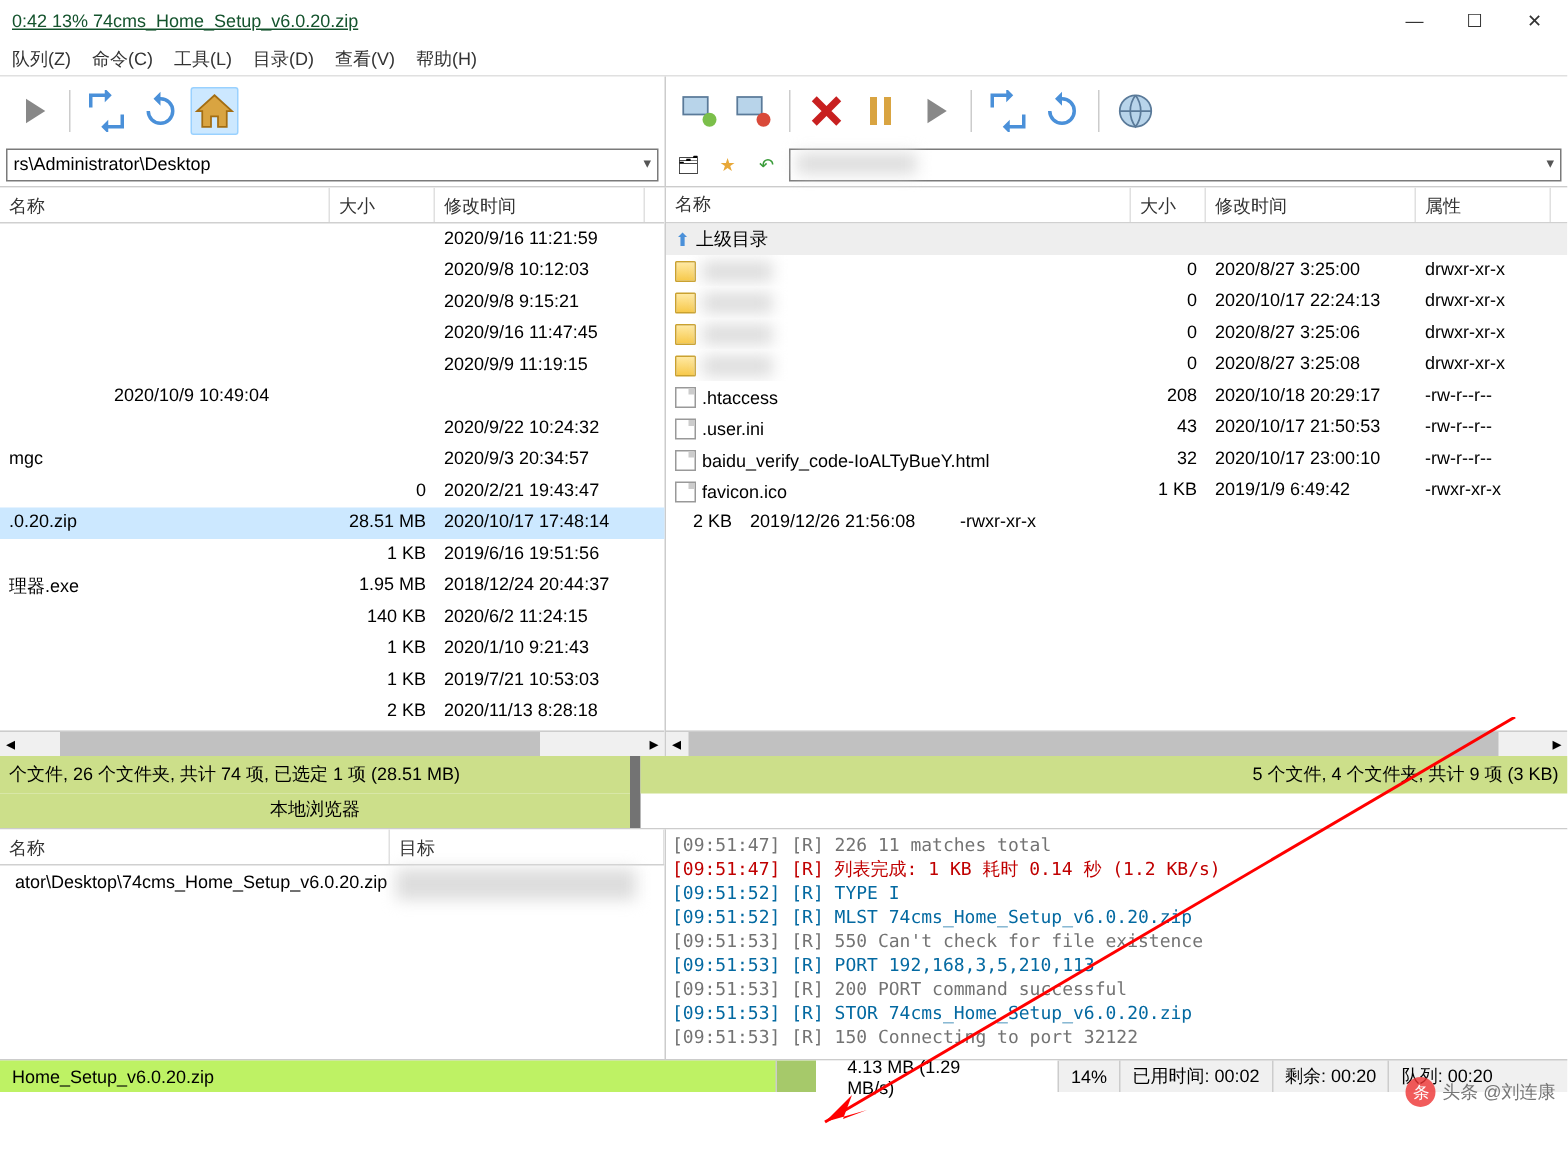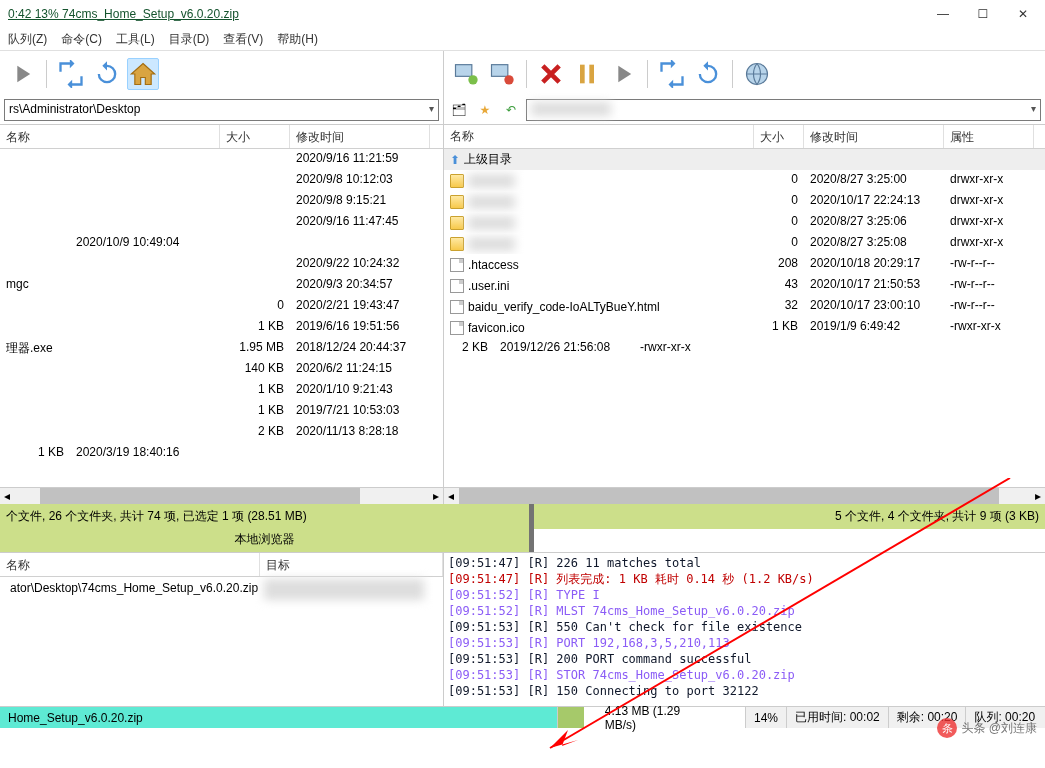--- a/index.html
+++ b/index.html
@@ -33,33 +33,33 @@
 .grid-row.sel { background: #cce8ff; }
 .grid-row.updir { background: #eee; }
 .gc { padding: 2px 6px; overflow: hidden; }
 
 .l-name { width: 220px; } .l-size { width: 70px; text-align: right; } .l-date { width: 140px; }
 
 .r-name { width: 310px; display: flex; align-items: center; gap: 4px; } .r-size { width: 50px; text-align: right; } .r-date { width: 140px; } .r-attr { width: 90px; }
 .scroll-x { height: 17px; background: #f0f0f0; border-top: 1px solid #ccc; position: relative; }
 .scroll-thumb { position: absolute; height: 100%; background: #c1c1c1; }
 .statusbar-panes { display: flex; }
-.status-left { width: 534px; border-right: 5px solid #737373; }
+.status-left { width: 427px; border-right: 7px solid #737373; }
 .status-right { flex: 1; }
 .status-green { background: #ccdf8a; padding: 4px 6px; text-align: left; }
 .status-sub { background: #ccdf8a; padding: 2px 6px 4px; text-align: center; font-family: Liberation Serif, serif; }
 .queue-area { display: flex; height: 154px; border-top: 1px solid #ccc; }
 .queue-left { width: 444px; border-right: 1px solid #ccc; display: flex; flex-direction: column; }
 .queue-right { flex: 1; overflow-y: auto; padding: 2px 4px; background: #fff; }
 .q-header { display: flex; background: #fff; border-bottom: 1px solid #d0d0d0; height: 24px; }
 .q-body { flex: 1; padding: 2px 4px; }
 .log-line { font-family: Consolas, monospace; font-size: 12px; line-height: 16px; white-space: nowrap; }
-.log-green { color: #0f172a; }
+.log-green { color: #737373; }
 .log-red { color: #c00000; }
-.log-black { color: #8b5cf6; }
+.log-black { color: #0369a1; }
 .bottombar { height: 22px; border-top: 1px solid #ccc; display: flex; align-items: center; background: #f0f0f0; }
 .bb-cell { border-right: 1px solid #ccc; padding: 2px 8px; height: 100%; display: flex; align-items: center; }
 .bb-prog { flex: none; width: 520px; position: relative; background: #fff; border-right: 1px solid #ccc; height: 100%; }
 .bb-prog-bar { position: absolute; left: 0; top: 0; bottom: 0; background: #a6c96a; }
 .bb-prog-text { position: absolute; left: 50%; top: 50%; transform: translate(-50%,-50%); }
 .redacted { filter: blur(5px); background: #ddd; color: #ddd; display: inline-block; }
 .file-icon { width: 14px; height: 14px; display: inline-block; }
 .folder-icon { background: linear-gradient(#ffe9a2,#f7c94b); border: 1px solid #caa12e; border-radius: 1px; }
 .doc-icon { background: #fff; border: 1px solid #999; position: relative; }
 .doc-icon::after { content:""; position:absolute; top:0; right:0; width:4px; height:4px; background:#ccc; }
@@ -199,37 +199,47 @@
           <div class="gc l-name"></div>
           <div class="gc l-size"></div>
           <div class="gc l-date">2020/9/8 9:15:21</div>
         </div>
         <div class="grid-row">
           <div class="gc l-name"></div>
           <div class="gc l-size"></div>
           <div class="gc l-date">2020/9/16 11:47:45</div>
         </div>
         <div class="grid-row">
+          <div class="gc l-name"></div>
+          <div class="gc l-size"></div>
+          <div class="gc l-date">2020/9/9 11:19:15</div>
+        </div>
+        <div class="grid-row">
           <div class="gc l-size"></div>
           <div class="gc l-date">2020/10/9 10:49:04</div>
         </div>
         <div class="grid-row">
           <div class="gc l-name"></div>
           <div class="gc l-size"></div>
           <div class="gc l-date">2020/9/22 10:24:32</div>
         </div>
         <div class="grid-row">
           <div class="gc l-name">mgc</div>
           <div class="gc l-size"></div>
           <div class="gc l-date">2020/9/3 20:34:57</div>
         </div>
         <div class="grid-row">
           <div class="gc l-name"></div>
           <div class="gc l-size">0</div>
           <div class="gc l-date">2020/2/21 19:43:47</div>
+        </div>
+        <div class="grid-row sel">
+          <div class="gc l-name">.0.20.zip</div>
+          <div class="gc l-size">28.51 MB</div>
+          <div class="gc l-date">2020/10/17 17:48:14</div>
         </div>
         <div class="grid-row">
           <div class="gc l-name"></div>
           <div class="gc l-size">1 KB</div>
           <div class="gc l-date">2019/6/16 19:51:56</div>
         </div>
         <div class="grid-row">
           <div class="gc l-name">理器.exe</div>
           <div class="gc l-size">1.95 MB</div>
           <div class="gc l-date">2018/12/24 20:44:37</div>
@@ -381,21 +391,21 @@
       <div class="log-line log-black">[09:51:52] [R] MLST 74cms_Home_Setup_v6.0.20.zip</div>
       <div class="log-line log-green">[09:51:53] [R] 550 Can't check for file existence</div>
       <div class="log-line log-black">[09:51:53] [R] PORT 192,168,3,5,210,113</div>
       <div class="log-line log-green">[09:51:53] [R] 200 PORT command successful</div>
       <div class="log-line log-black">[09:51:53] [R] STOR 74cms_Home_Setup_v6.0.20.zip</div>
       <div class="log-line log-green">[09:51:53] [R] 150 Connecting to port 32122</div>
     </div>
 </div>
 
 <div class="bottombar">
-  <div class="bb-cell" style="width:558px;background:#5eead4">Home_Setup_v6.0.20.zip</div>
+  <div class="bb-cell" style="width:518px;background:#bef264">Home_Setup_v6.0.20.zip</div>
   <div class="bb-prog" style="width:188px">
     <div class="bb-prog-bar" id="progbar" style="width: 14%;"></div>
     <div class="bb-prog-text">4.13 MB (1.29 MB/s)</div>
   </div>
   <div class="bb-cell">14%</div>
   <div class="bb-cell">已用时间: 00:02</div>
   <div class="bb-cell">剩余: 00:20</div>
   <div class="bb-cell" style="border-right:none">队列: 00:20</div>
 </div>
 

